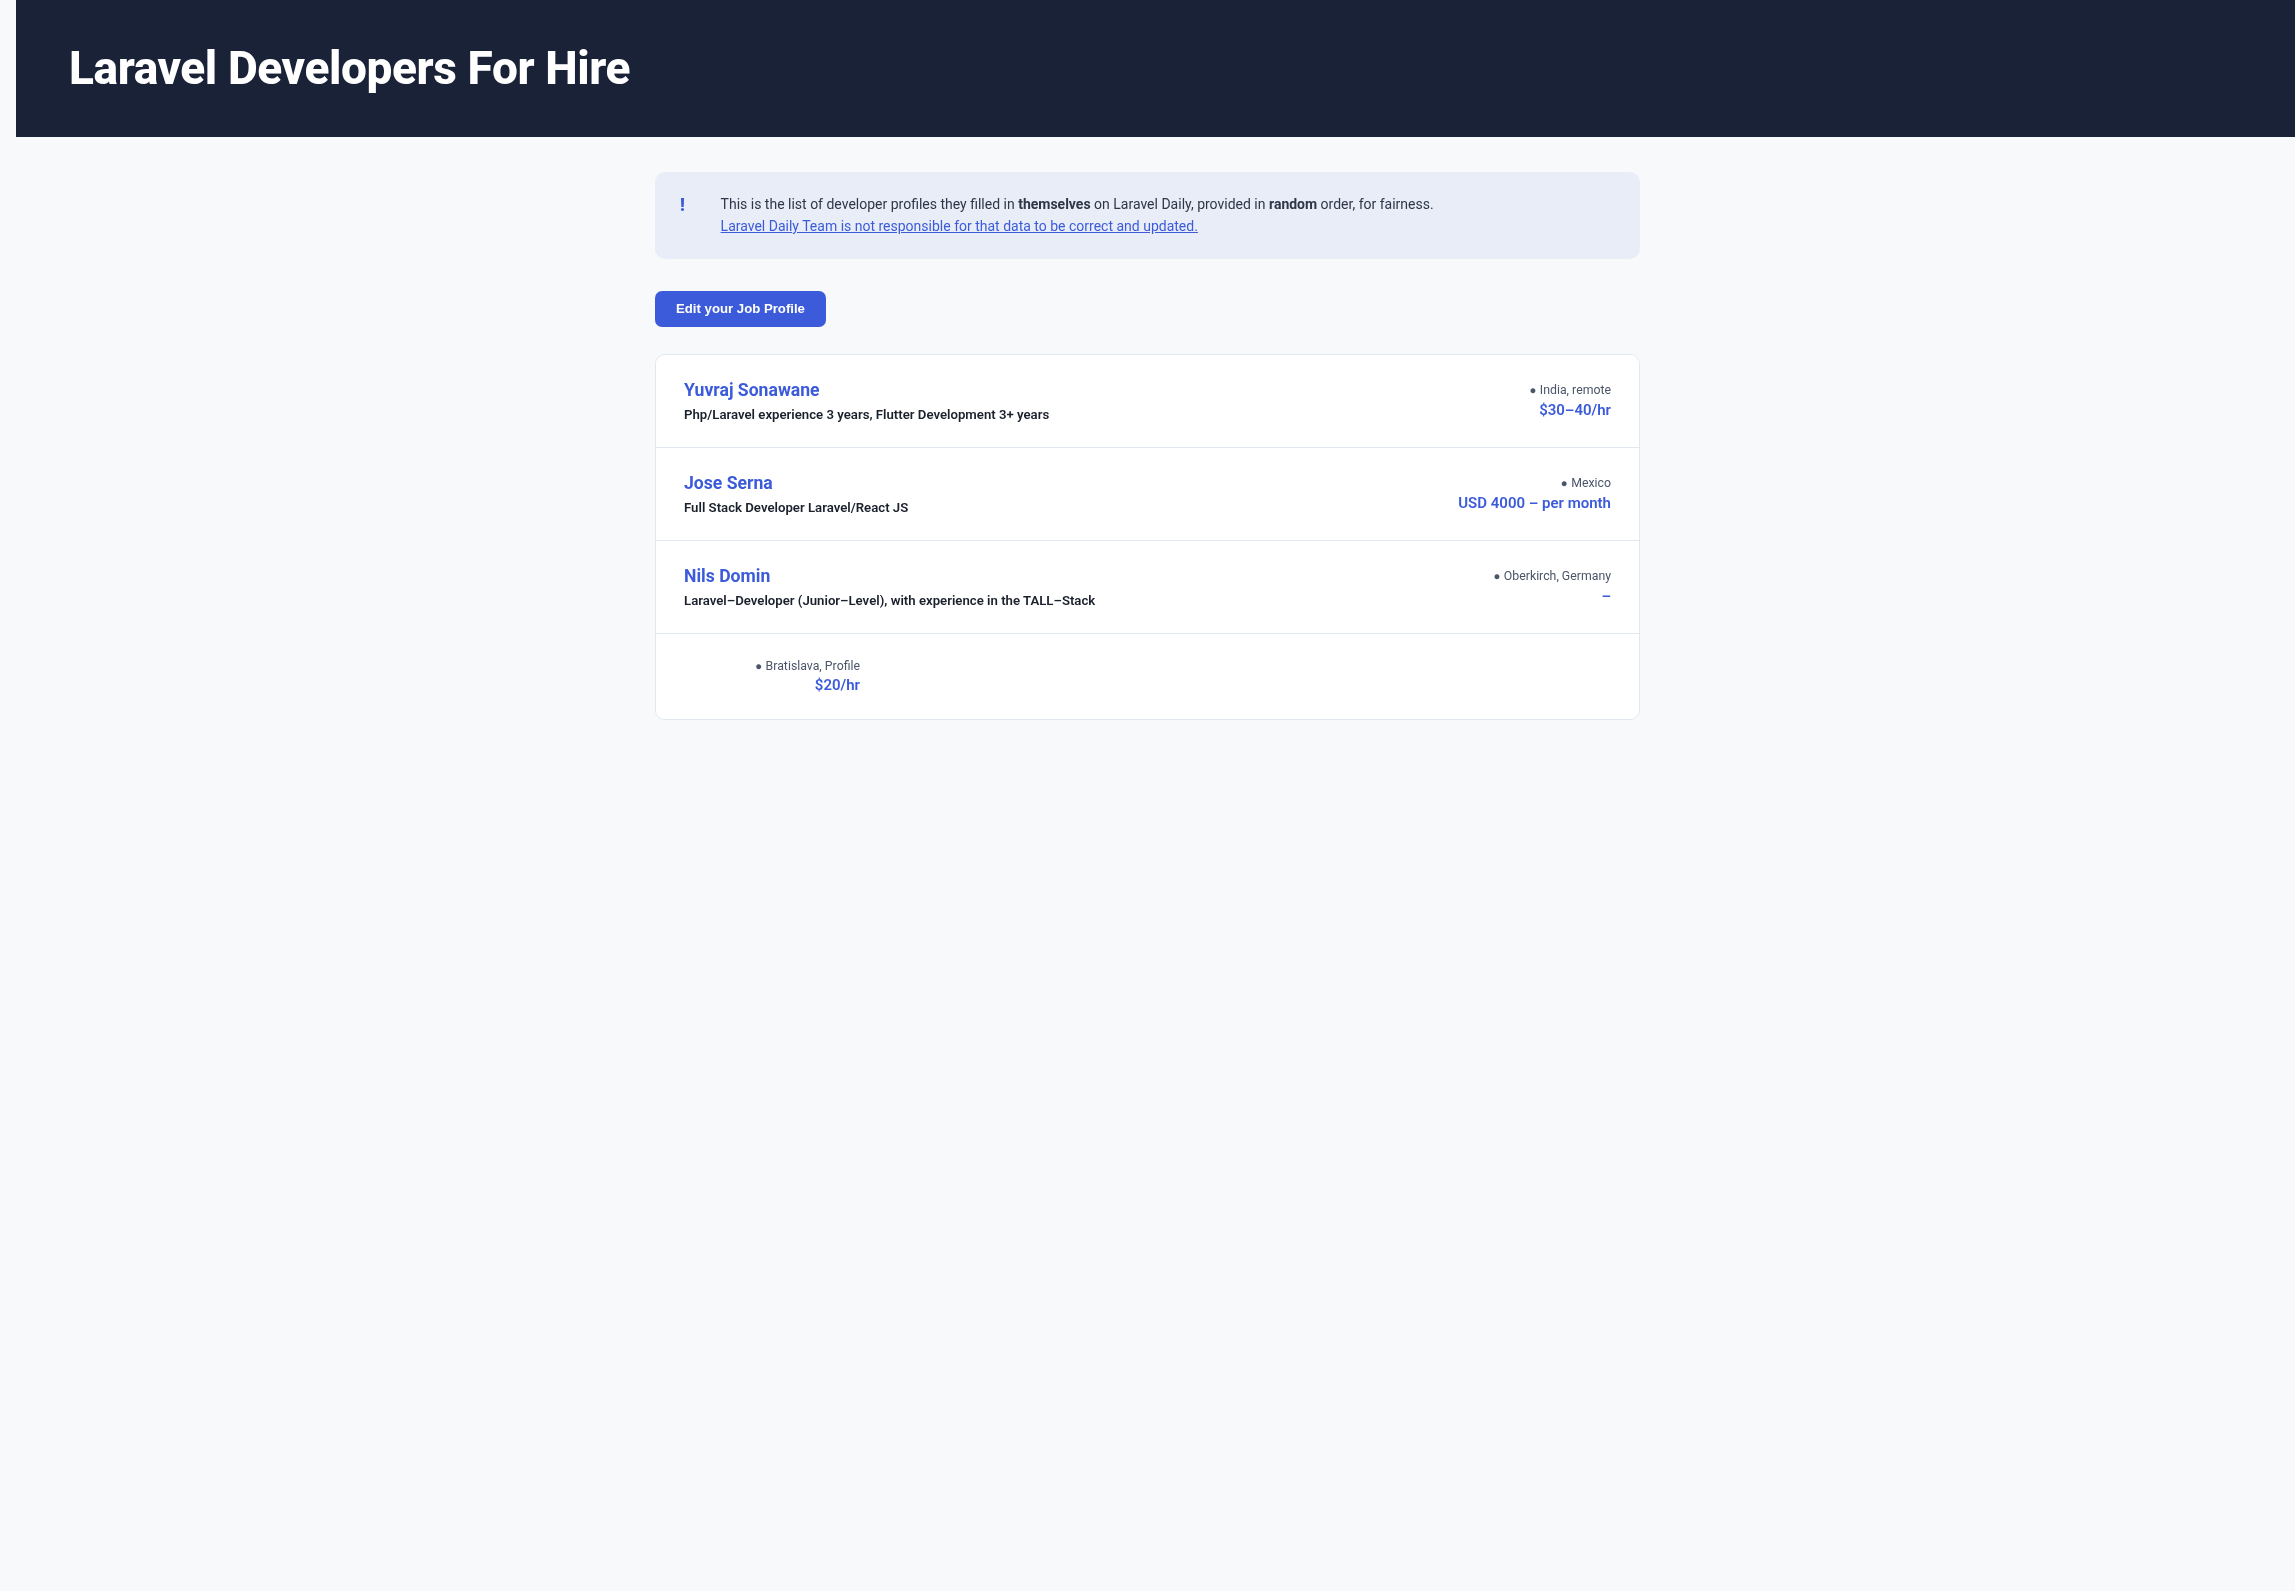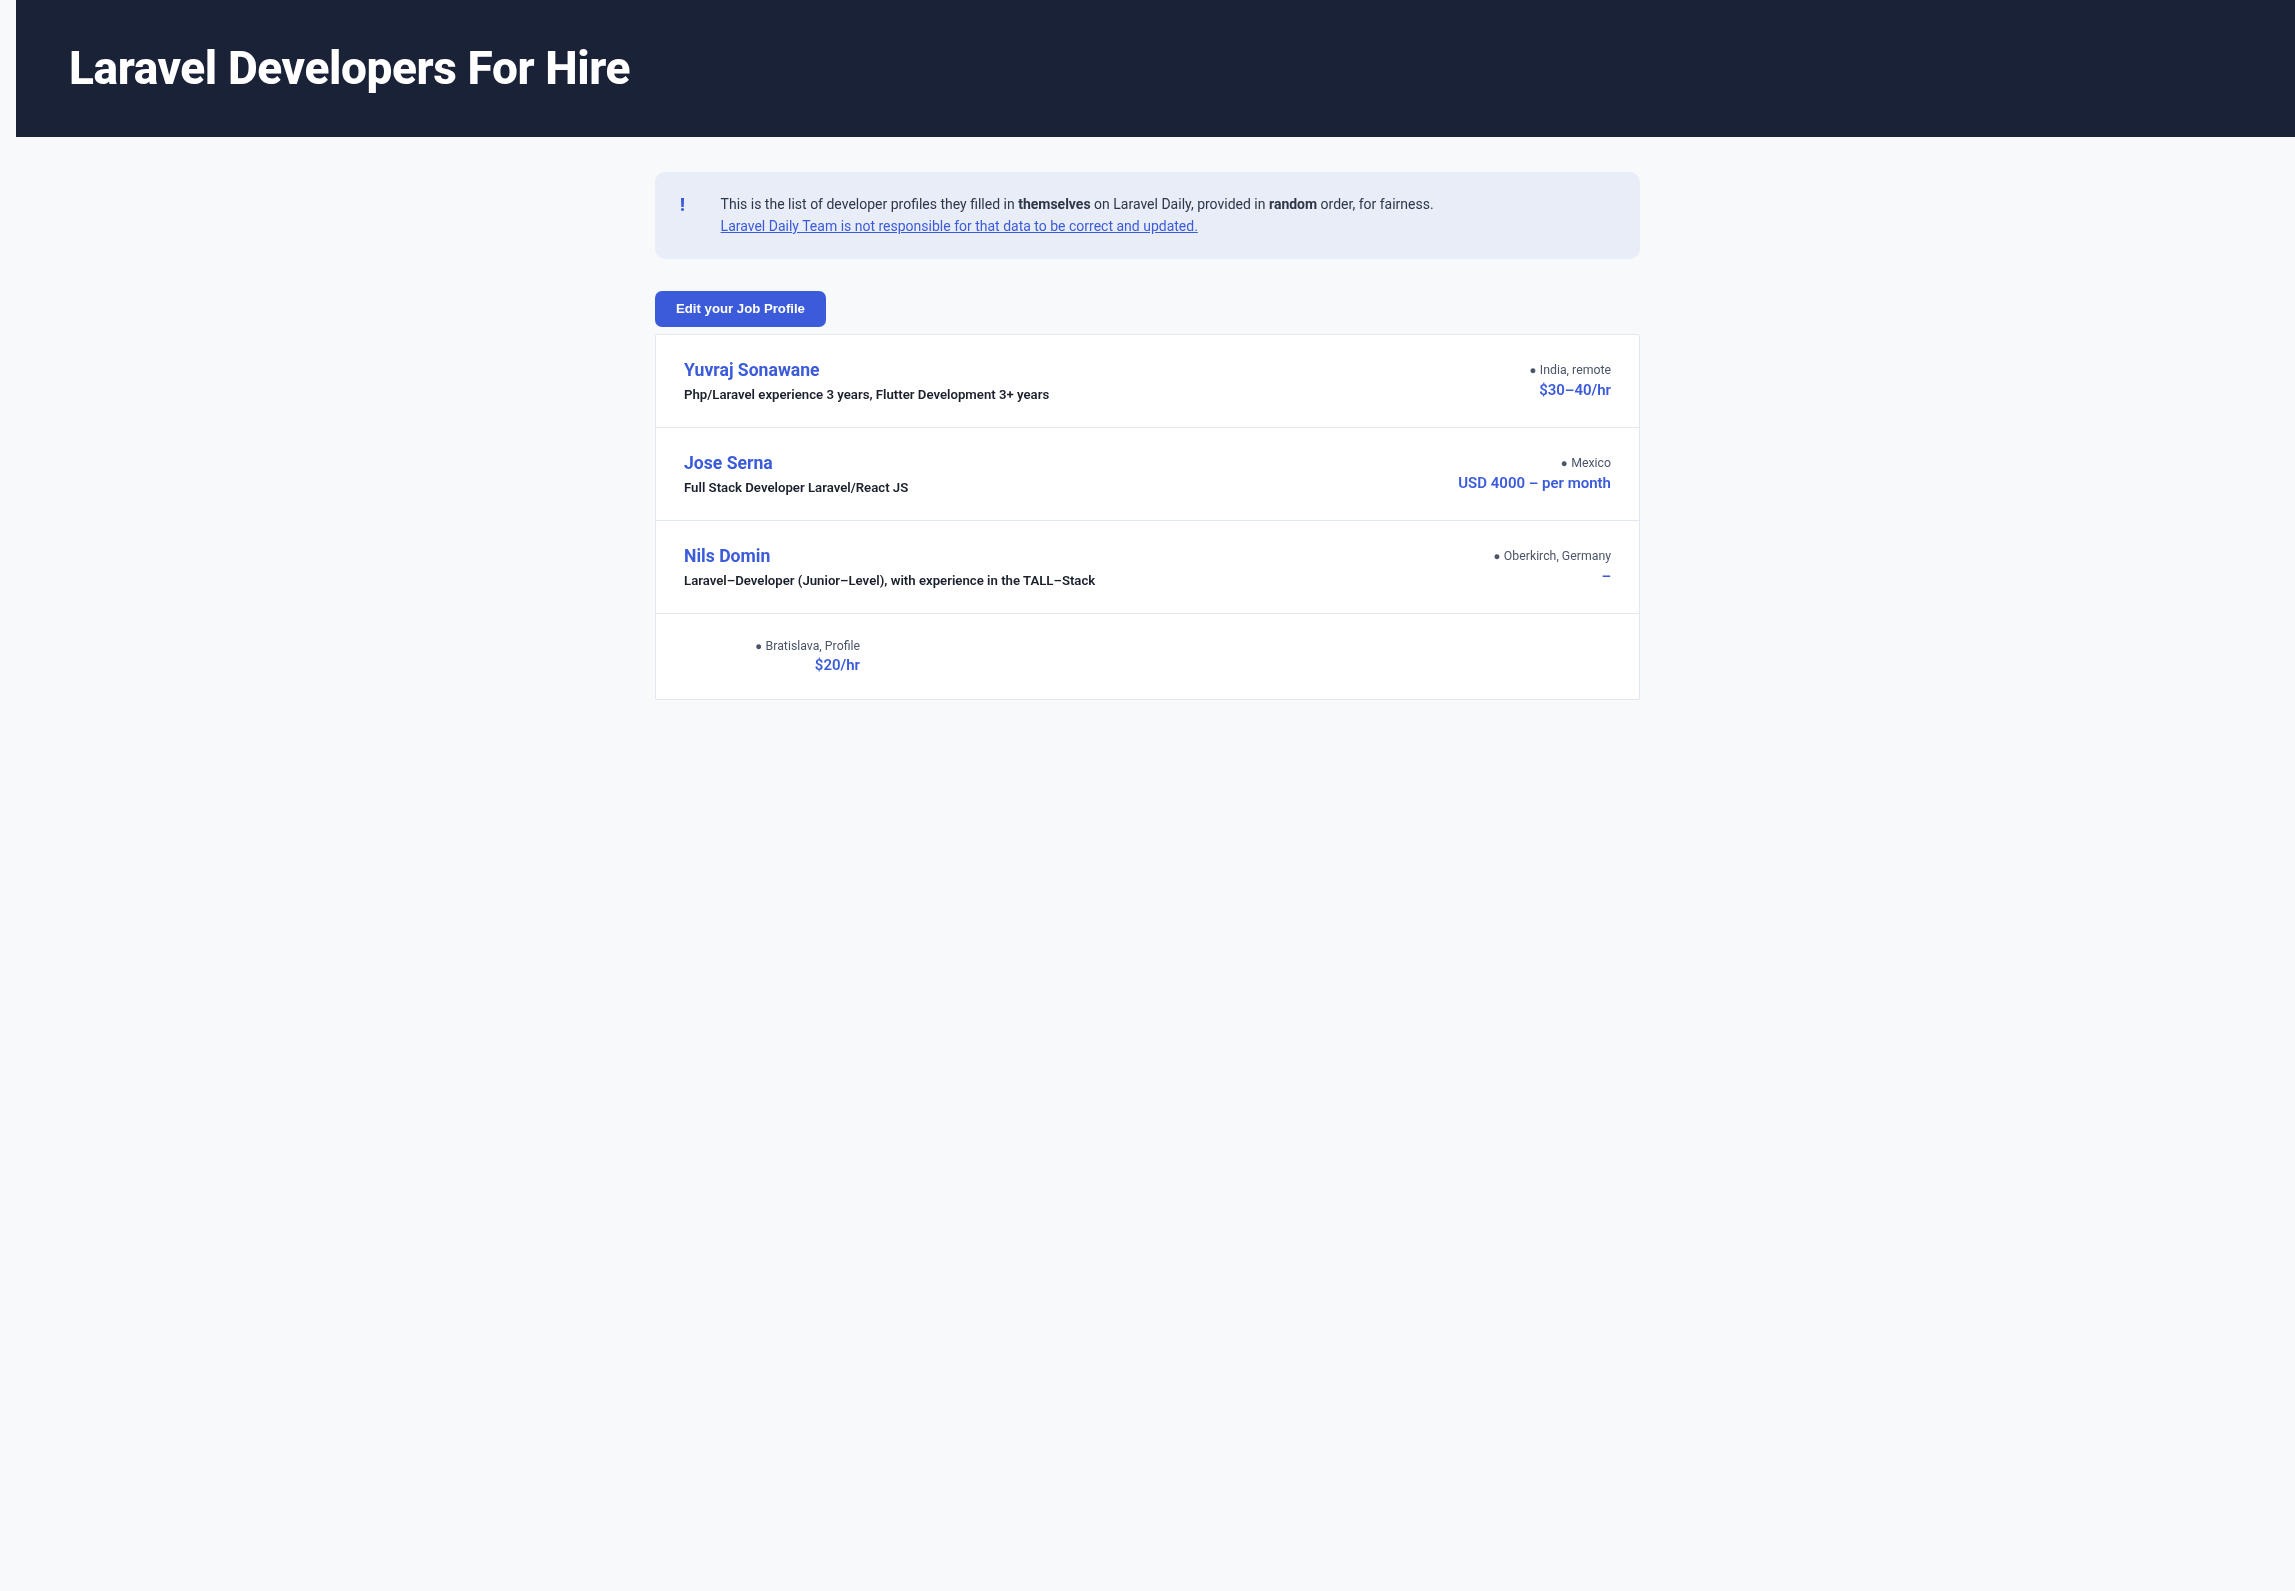--- a/index.html
+++ b/index.html
@@ -73,29 +73,29 @@
     .edit-profile-btn {
       display: inline-block;
       background-color: #3b5bdb;
       color: #ffffff;
       font-size: 13.2px;
       font-weight: 600;
       padding: 10.6px 21px;
       border-radius: 7px;
       border: none;
       cursor: pointer;
-      margin-bottom: 7px;
+      margin-bottom: 27px;
     }
 
     .developer-list {
       display: flex;
       flex-direction: column;
       gap: 0;
       border: 0.9px solid #e2e8f0;
-      border-radius: 2px;
+      border-radius: 10px;
       overflow: hidden;
       background: #ffffff;
     }
 
     .developer-card {
       display: flex;
       justify-content: space-between;
       align-items: center;
       padding: 25px 28px;
       border-bottom: 0.9px solid #e2e8f0;

